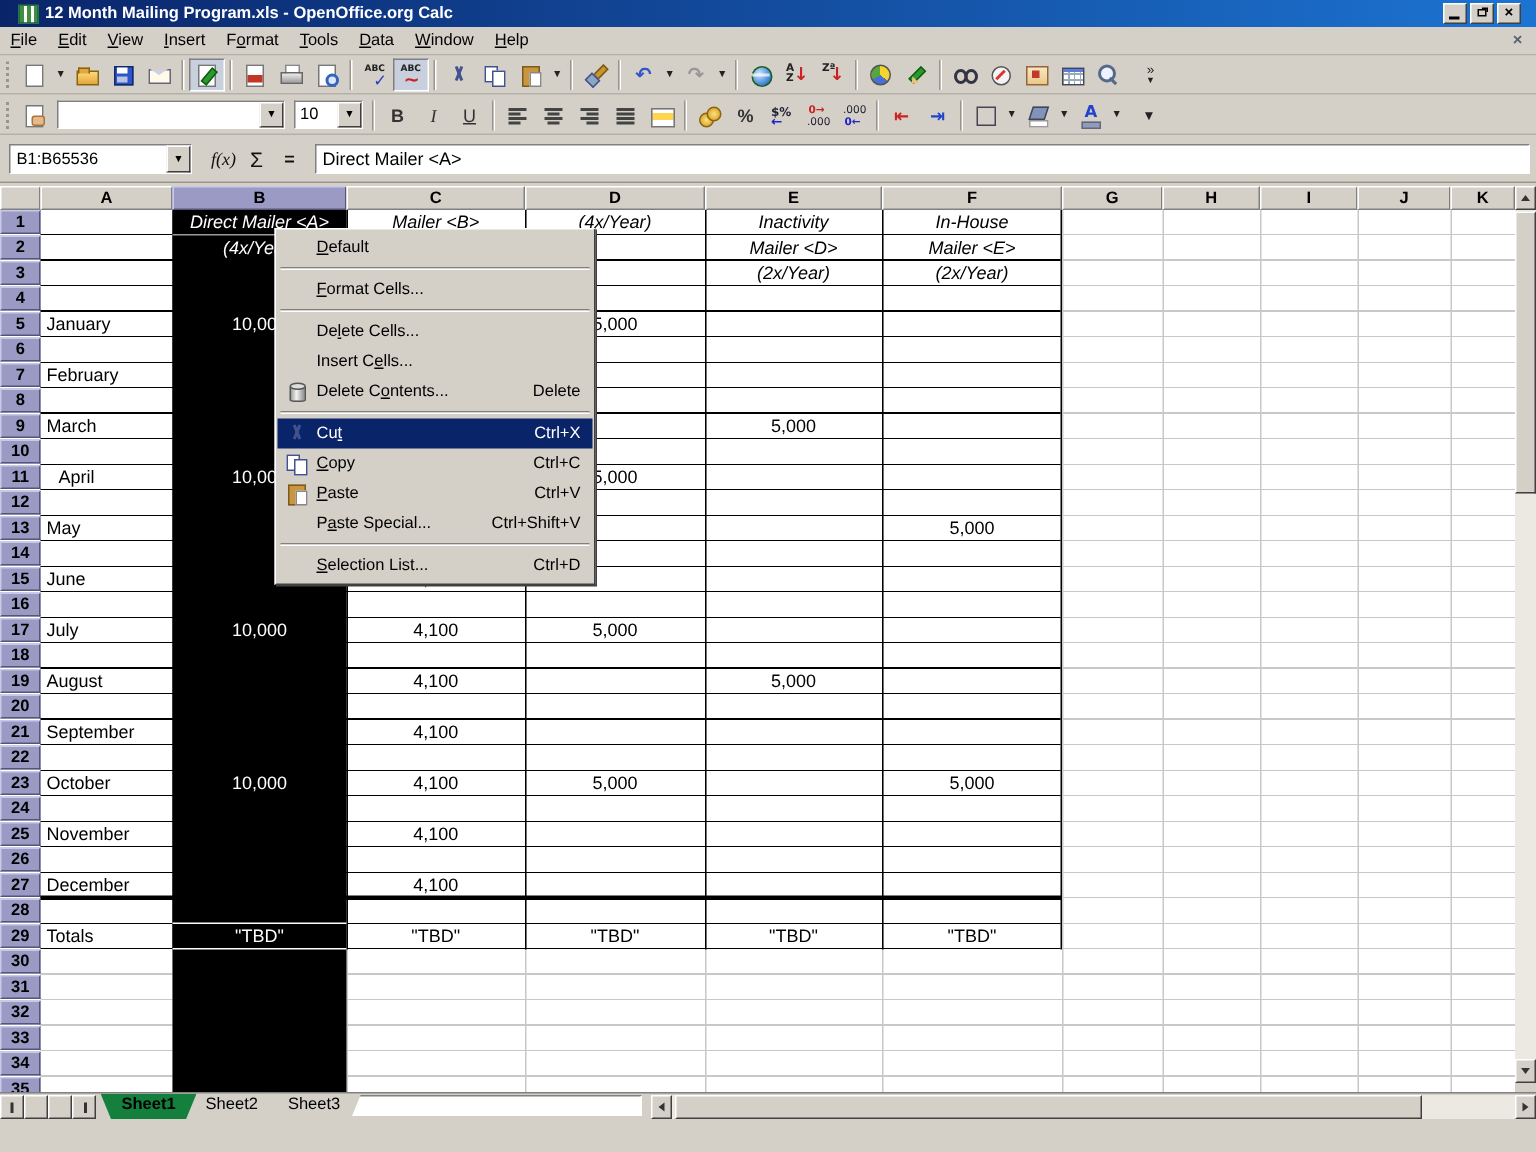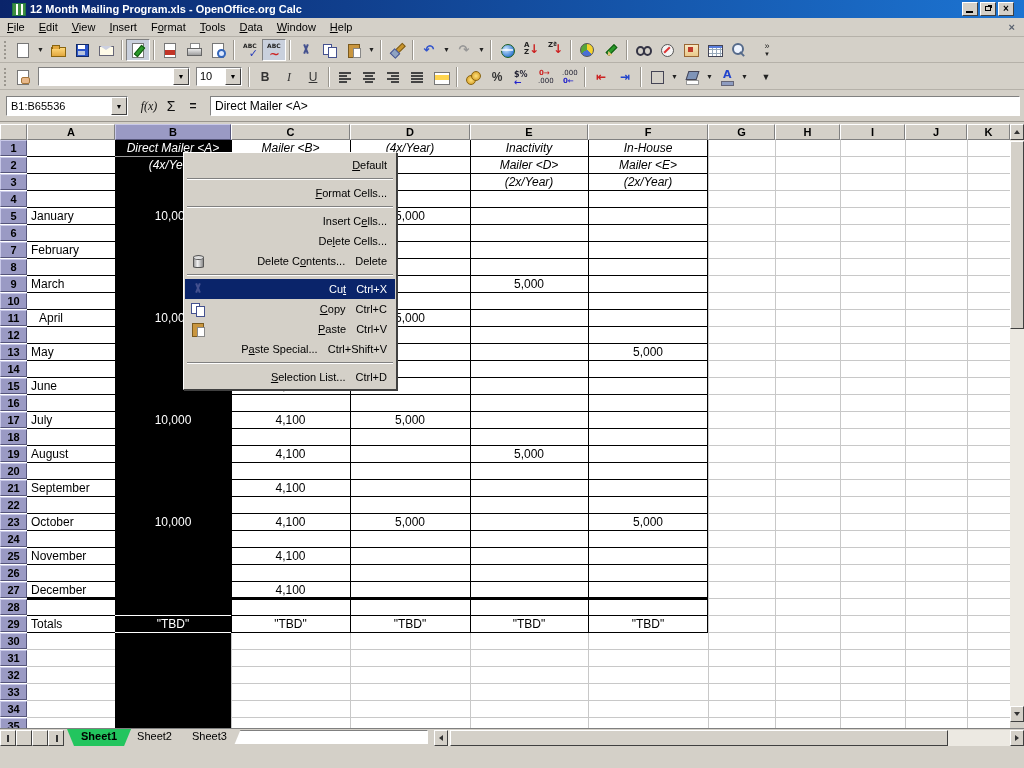--- a/index.html
+++ b/index.html
@@ -158,39 +158,39 @@
   .tri.lf{border-right:4px solid #333;margin-left:-3px;} .tri.rt{border-left:4px solid #333;margin-right:-3px;}
   #vthumb{position:absolute;left:0;top:17px;width:14px;height:188px;background:#d4d0c8;border:1px solid;border-color:#fff #404040 #404040 #fff;}
 
   
   #tabbar{position:absolute;left:0;top:728px;width:1024px;height:18px;background:#d4d0c8;display:flex;align-items:flex-start;border-top:1px solid #808080;}
   .navb{width:16px;height:16px;margin-top:1px;background:#d4d0c8;border:1px solid;border-color:#fff #404040 #404040 #fff;display:flex;align-items:center;justify-content:center;}
   .navbar{width:2px;height:7px;background:#333;}
   #tabs{display:flex;margin-left:3px;}
   .stab{height:17px;padding:1px 14px 0 14px;font-size:11px;background:#d4d0c8;color:#000;
     clip-path:polygon(0 0,100% 0,calc(100% - 7px) 100%,7px 100%);margin-right:-8px;position:relative;}
-  .stab.active{background:#22c55e;font-weight:bold;z-index:2;}
+  .stab.active{background:#15803d;font-weight:bold;z-index:2;}
   #tabspace{width:195px;height:14px;margin-top:1px;background:#fff;border:1px solid;border-color:#808080 #fff #fff #808080;}
   #hscroll{position:relative;flex:1;height:16px;margin-top:1px;margin-left:6px;background:#ece9e2;}
   #hleft{left:0;top:0;} #hright{left:auto;right:0;top:0;}
   #hthumb{position:absolute;left:16px;top:0;width:498px;height:16px;background:#d4d0c8;border:1px solid;border-color:#fff #404040 #404040 #fff;}
 
   
   #statusbar{position:absolute;left:0;top:748px;width:1024px;height:20px;background:#d4d0c8;border-top:1px solid #fff;display:flex;align-items:center;padding:0 2px;font-size:11px;}
   .sfield{height:16px;border:1px solid;border-color:#808080 #fff #fff #808080;padding:1px 4px;margin-right:3px;white-space:nowrap;overflow:hidden;}
   #sf-sheet{width:340px;} #sf-pagestyle{width:122px;} #sf-zoom{width:40px;text-align:center;}
   #sf-e1{width:46px;} #sf-mode{width:42px;text-align:center;} #sf-star{width:20px;text-align:center;}
   #sf-e2{width:20px;} #sf-sum{flex:1;text-align:center;}
 
   
   #ctxmenu{position:absolute;left:183px;top:152px;width:214px;z-index:50;background:#d4d0c8;
     border:1px solid;border-color:#fff #404040 #404040 #fff;box-shadow:1px 1px 0 #404040;padding:2px 1px;}
   .mi{height:20px;display:flex;align-items:center;font-size:11px;color:#000;position:relative;padding-right:8px;}
   .mi .mic{width:26px;display:flex;align-items:center;justify-content:center;}
-  .mi .mlabel{flex:1;padding-left:14px;text-align:right;}
+  .mi .mlabel{flex:1;padding-left:14px;}
   .mi .mic + .mlabel{padding-left:0;}
   .mi .mshort{margin-left:auto;padding-left:10px;}
   .mi.hl{background:#0a246a;color:#fff;}
   .msep{height:2px;margin:3px 2px;border-top:1px solid #808080;border-bottom:1px solid #fff;}
 </style>
 </head>
 <body>
 
 <div id="win">
 
@@ -578,25 +578,25 @@
         <span class="mlabel"><u>D</u>efault</span>
       </div>
       <div class="msep"></div>
       <div class="mi">
         <span class="mic"></span>
         <span class="mlabel"><u>F</u>ormat Cells...</span>
       </div>
       <div class="msep"></div>
       <div class="mi">
         <span class="mic"></span>
+        <span class="mlabel">De<u>l</u>ete Cells...</span>
+      </div>
+      <div class="mi">
+        <span class="mic"></span>
         <span class="mlabel">Insert C<u>e</u>lls...</span>
-      </div>
-      <div class="mi">
-        <span class="mic"></span>
-        <span class="mlabel">De<u>l</u>ete Cells...</span>
       </div>
       <div class="mi">
         <span class="mic">
           <span class="i16 i-trash"></span>
         </span>
         <span class="mlabel">Delete C<u>o</u>ntents...</span>
         <span class="mshort">Delete</span>
       </div>
       <div class="msep"></div>
       <div class="mi hl">

